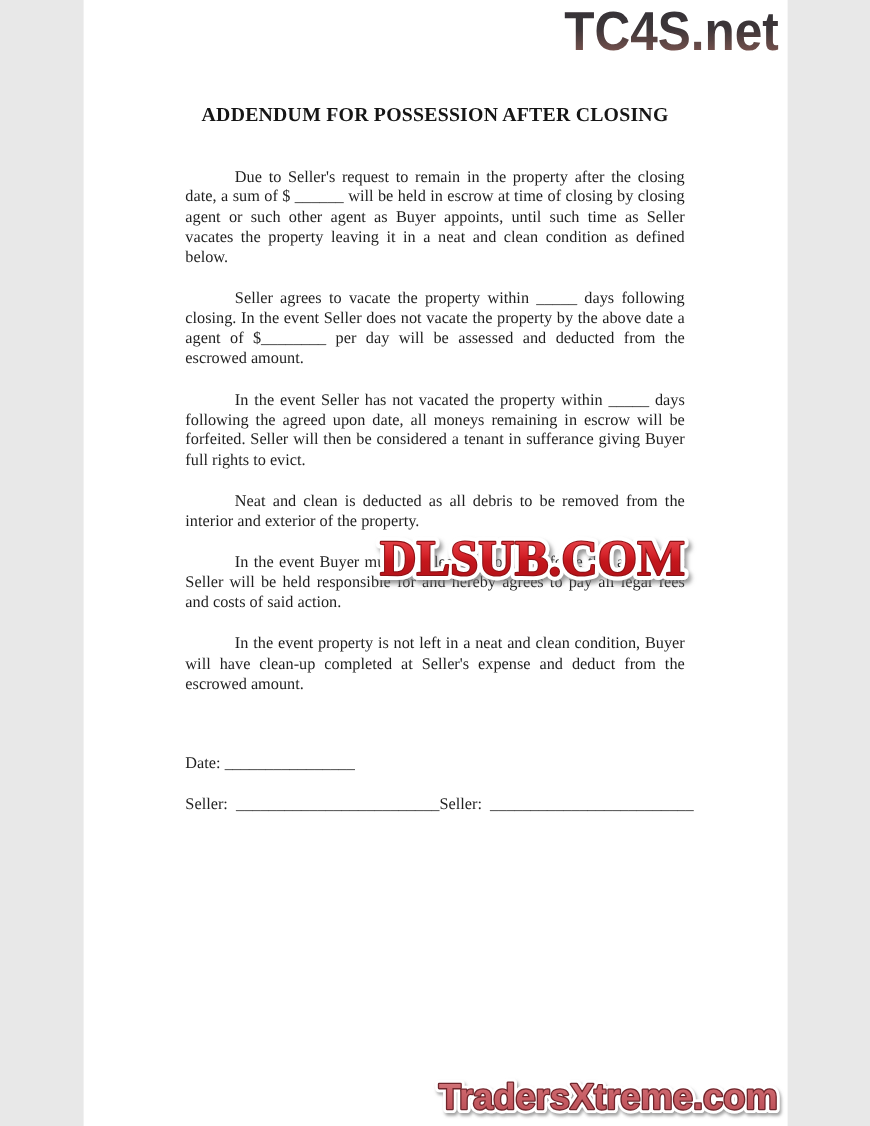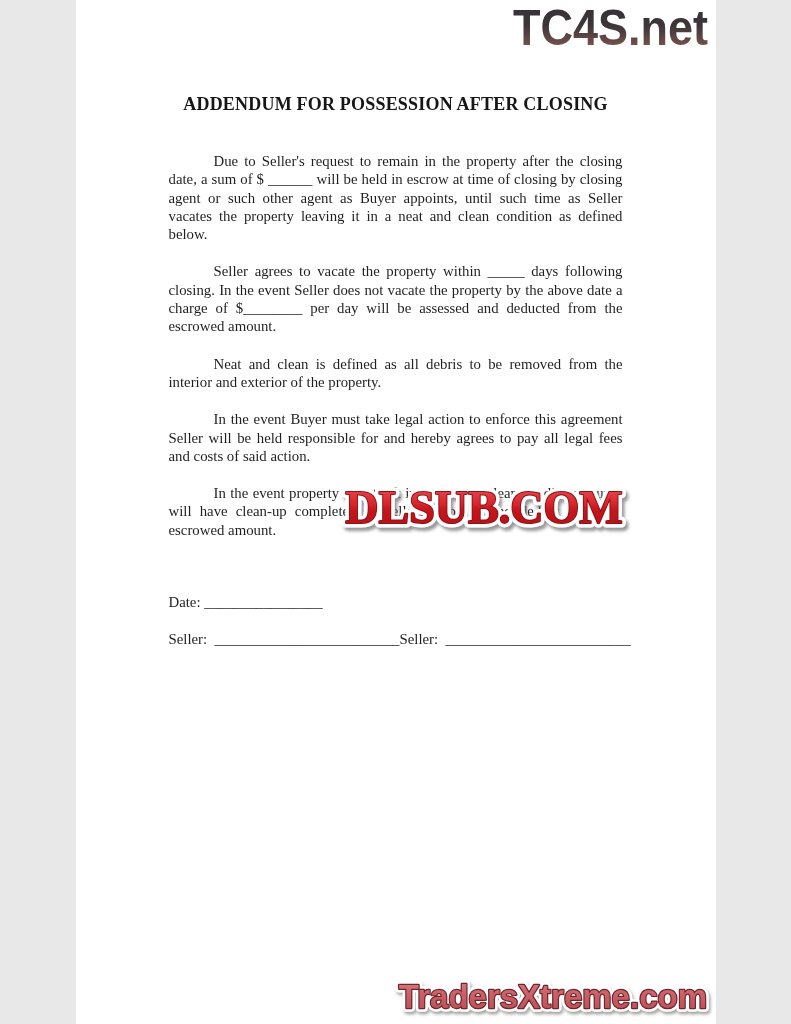--- a/index.html
+++ b/index.html
@@ -65,22 +65,23 @@
     </defs>
     <g transform="translate(204,44) scale(0.9,1)" filter="url(#f-soft)">
       <text x="0" y="0" text-anchor="end" font-family="Liberation Sans, sans-serif" font-weight="bold" font-size="50" fill="url(#g-steel)">TC4S.net</text>
     </g>
   </svg>
 
   <div class="content">
     <h1 class="doc-title">ADDENDUM FOR POSSESSION AFTER CLOSING</h1>
 
     <p class="para first">Due to Seller's request to remain in the property after the closing date, a sum of $ ______ will be held in escrow at time of closing by closing agent or such other agent as Buyer appoints, until such time as Seller vacates the property leaving it in a neat and clean condition as defined below.</p>
-    <p class="para">Seller agrees to vacate the property within _____ days following closing.  In the event Seller does not vacate the property by the above date a charge of $________ per day will be assessed and deducted from the escrowed amount.</p>
-    <p class="para">Neat and clean is defined as all debris to be removed from the interior and exterior of the property.</p>
+    <p class="para">Seller agrees to vacate the property within _____ days following closing.  In the event Seller does not vacate the property by the above date a agent of $________ per day will be assessed and deducted from the escrowed amount.</p>
+    <p class="para">In the event Seller has not vacated the property within _____ days following the agreed upon date, all moneys remaining in escrow will be forfeited.  Seller will then be considered a tenant in sufferance giving Buyer full rights to evict.</p>
+    <p class="para">Neat and clean is deducted as all debris to be removed from the interior and exterior of the property.</p>
     <p class="para">In the event Buyer must take legal action to enforce this agreement Seller will be held responsible for and hereby agrees to pay all legal fees and costs of said action.</p>
     <p class="para">In the event property is not left in a neat and clean condition, Buyer will have clean-up completed at Seller's expense and deduct from the escrowed amount.</p>
 
     <div class="sig-block">
       <div class="sig-row">
         <span>Date:</span>&nbsp;
         <span class="sig-line">________________</span>
       </div>
       <div class="sig-row">
         <span class="sig-cell">

